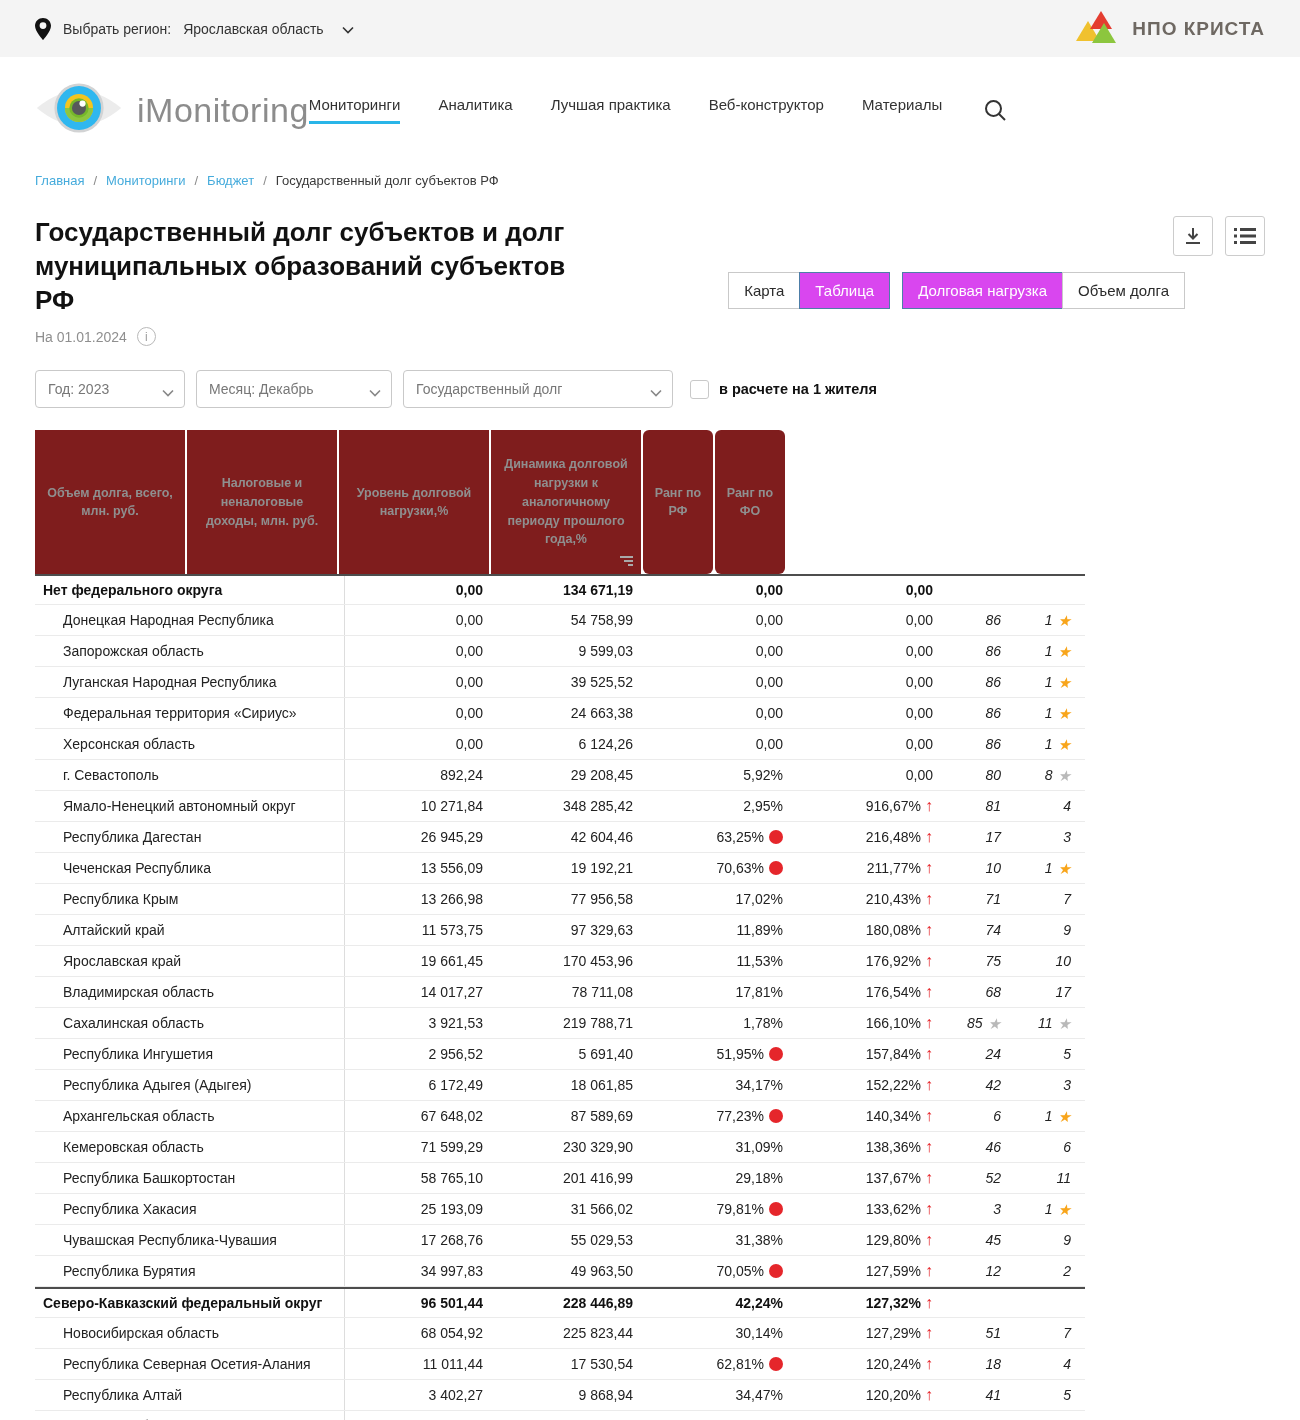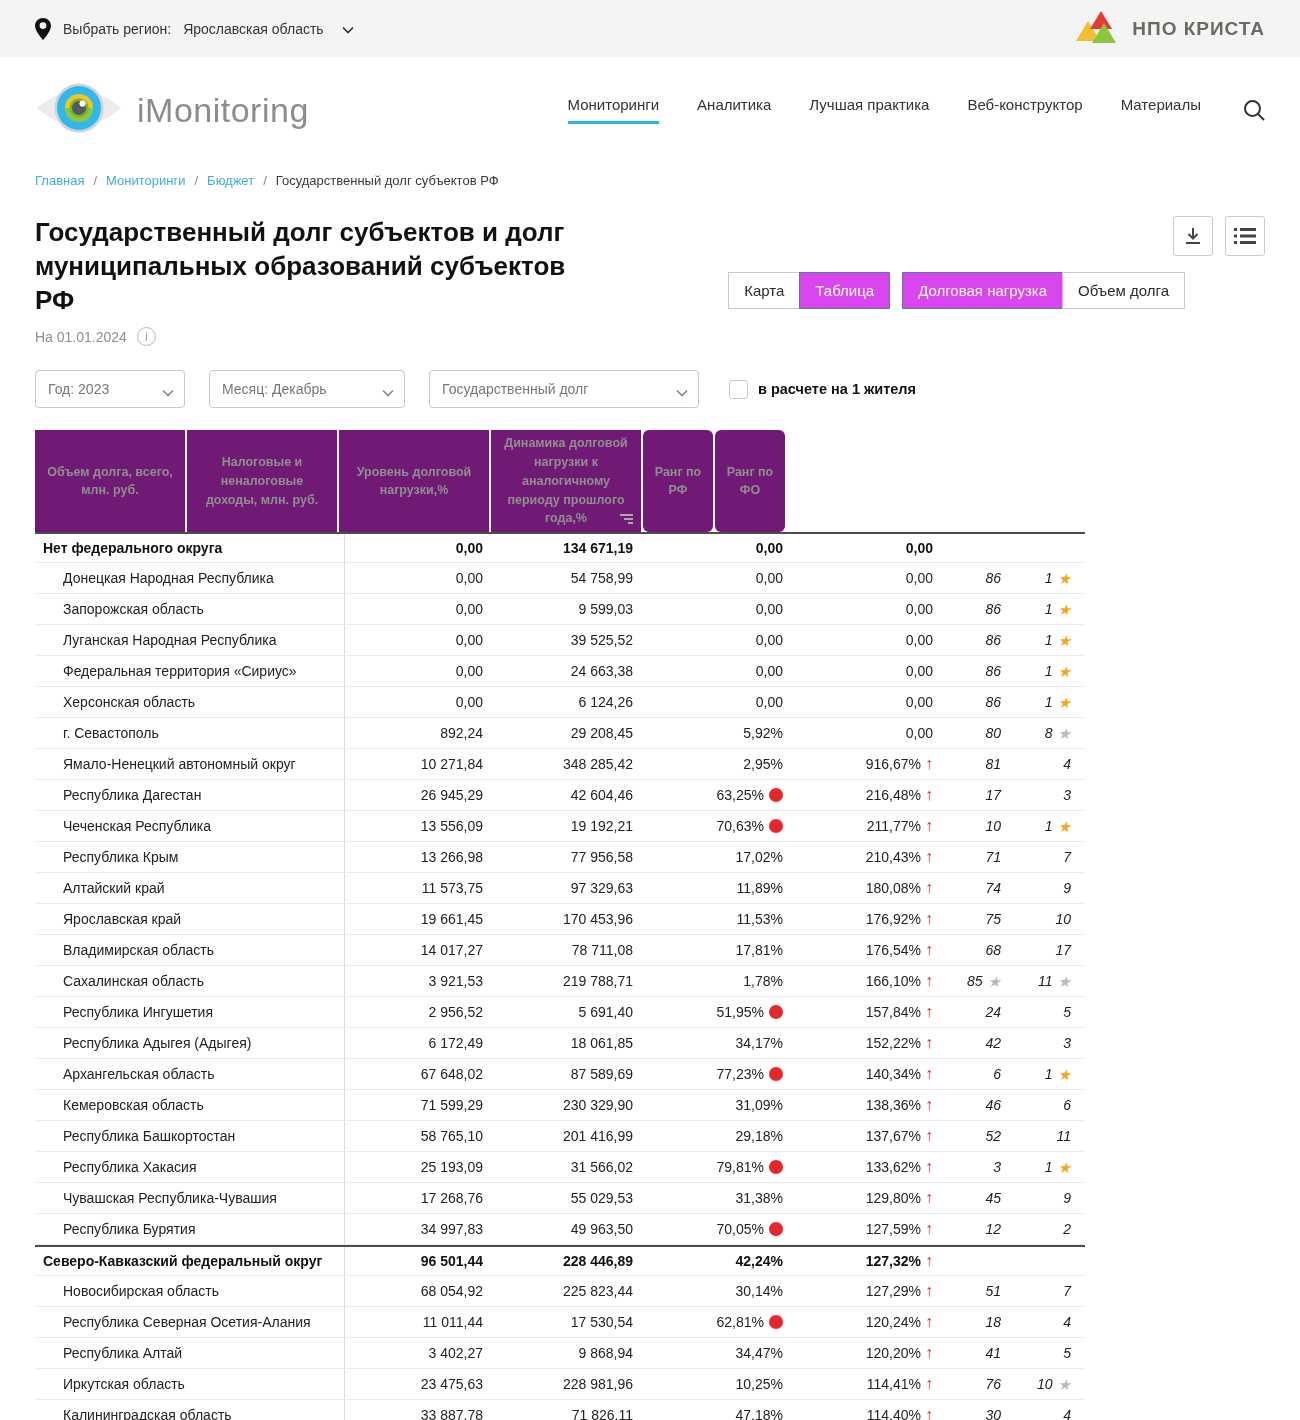--- a/index.html
+++ b/index.html
@@ -15,21 +15,21 @@
   .chev { display:inline-block; margin-left:6px; }
   .brand { display:flex; align-items:center; gap:10px; }
   .brand-tris { position:relative; width:46px; height:36px; }
   .tri { position:absolute; width:0; height:0; }
   .tri-red    { left:14px; top:0;  border-left:11px solid transparent; border-right:11px solid transparent; border-bottom:18px solid #e43d30; }
   .tri-yellow { left:0;  top:10px; border-left:12px solid transparent; border-right:12px solid transparent; border-bottom:20px solid #f0c12e; }
   .tri-green  { left:16px; top:12px; border-left:12px solid transparent; border-right:12px solid transparent; border-bottom:20px solid #8cc63e; }
   .brand-name { font-size:19px; font-weight:bold; color:#6e6862; letter-spacing:1px; }
 
   
-  .header { display:flex; align-items:center; justify-content:space-between; padding:22px 35px 26px 35px; }
+  .header { display:flex; align-items:center; padding:22px 35px 26px 35px; }
   .logo { display:flex; align-items:center; gap:14px; cursor:pointer; }
   .logo-text { font-size:34px; color:#8c8c8c; letter-spacing:0.5px; }
   .nav { display:flex; align-items:center; gap:38px; }
   .nav-item { font-size:15px; color:#333; cursor:pointer; padding-bottom:8px; border-bottom:3px solid transparent; }
   .nav-item.active { border-bottom:3px solid #29b5e8; }
   .search-btn { cursor:pointer; margin-left:4px; display:flex; align-items:center; }
 
   
   .breadcrumbs { padding:6px 35px 0 35px; font-size:13px; display:flex; gap:9px; align-items:center; }
   .crumb-link { color:#45abdc; cursor:pointer; }
@@ -46,32 +46,32 @@
   .title-right { display:flex; flex-direction:column; align-items:flex-end; gap:16px; }
   .icon-btn-row { display:flex; gap:12px; }
   .icon-btn { width:40px; height:40px; border:1px solid #ccc; border-radius:3px; background:#fff; display:flex; align-items:center; justify-content:center; cursor:pointer; }
   .toggle-row { display:flex; gap:12px; margin-right:80px; }
   .toggle-group { display:flex; }
   .toggle-btn { font-size:15px; padding:9px 15px; border:1px solid #c9c9c9; background:#fff; color:#2b2b2b; cursor:pointer; }
   .toggle-btn + .toggle-btn { margin-left:-1px; }
   .toggle-btn.active { background:#d946ef; border-color:#4d7ea8; color:#fff; }
 
   
-  .filters { display:flex; align-items:center; gap:24px; padding:18px 31px 22px 35px; }
+  .filters { display:flex; align-items:center; gap:11px; padding:18px 31px 22px 35px; }
   .select { position:relative; height:38px; border:1px solid #c9c9c9; border-radius:4px; display:flex; align-items:center; padding:0 30px 0 12px; font-size:14px; color:#777; cursor:pointer; background:#fff; }
   .select .sel-chev { position:absolute; right:10px; top:13px; }
   .sel-year { width:150px; } .sel-month { width:196px; } .sel-type { width:270px; }
   .chk-wrap { display:flex; align-items:center; gap:10px; margin-left:6px; cursor:pointer; }
   .checkbox { width:19px; height:19px; border:1px solid #c9c9c9; border-radius:3px; background:#fff; }
   .chk-label { font-size:14.5px; font-weight:bold; color:#111; }
 
   
   .table { margin:0 35px; width:1050px; }
   .thead { display:flex; }
-  .th { background:#701a75; color:#8f8f8f; font-size:12.5px; font-weight:bold; text-align:center; display:flex; align-items:center; justify-content:center; padding:4px 8px; margin-right:2px; min-height:88px; position:relative; line-height:1.5; }
+  .th { background:#7f1d1d; color:#8f8f8f; font-size:12.5px; font-weight:bold; text-align:center; display:flex; align-items:center; justify-content:center; padding:25px 8px; margin-right:2px; min-height:88px; position:relative; line-height:1.5; }
   .th:last-child { margin-right:7px; }
   .w-name{width:310px;} .w-num{width:150px;} .w-rank{width:70px;border-radius:6px;}
   .sort-icon { position:absolute; right:8px; bottom:8px; display:flex; flex-direction:column; align-items:flex-end; gap:2px; }
   .sort-icon i { display:block; height:2px; background:#a9a9a9; }
   .sort-icon i:nth-child(1){width:13px;} .sort-icon i:nth-child(2){width:9px;} .sort-icon i:nth-child(3){width:5px;}
 
   .tbody { }
   .trow { display:flex; align-items:center; height:31px; border-bottom:1px solid #ebebeb; font-size:14px; color:#222; }
   .trow.section { font-weight:bold; border-top:2px solid #4d4d4d; color:#111; }
   .cell { display:flex; align-items:center; }

